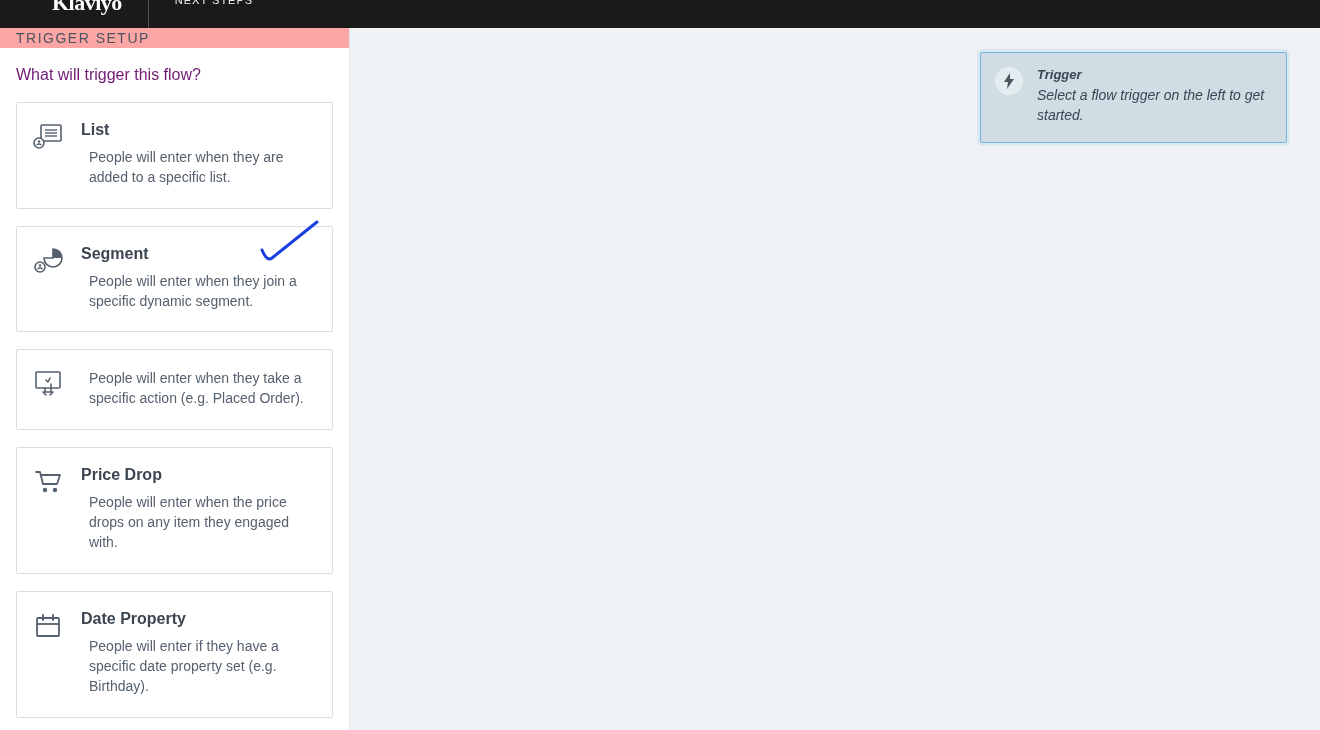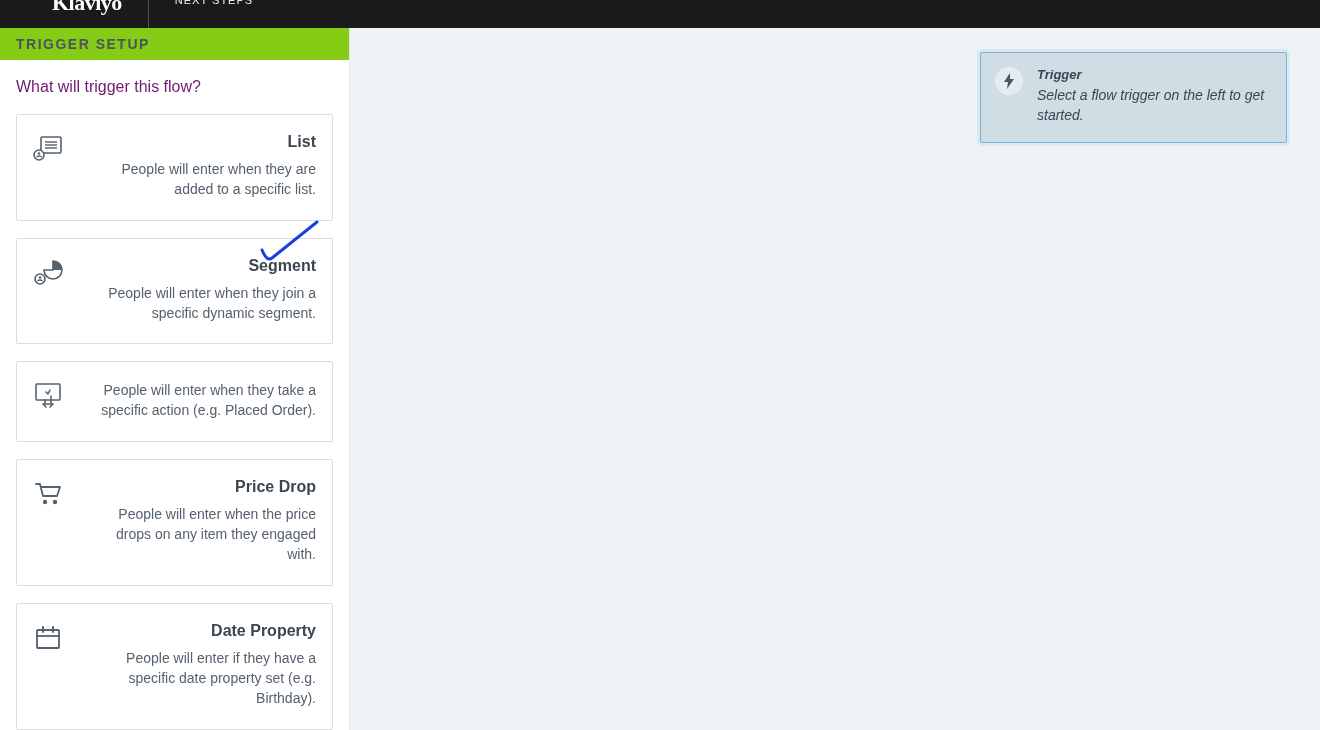--- a/index.html
+++ b/index.html
@@ -50,26 +50,26 @@
       height: calc(730px - 28px);
     }
     .sidebar {
       width: 350px;
       background: #fff;
       border-right: 1px solid #e3e6e9;
       height: 100%;
       overflow-y: auto;
     }
     .sidebar-header {
-      background: #84cc16;
-      padding: 8px 16px;
+      background: #fca5a5;
+      padding: 2px 16px;
       font-size: 14px;
       letter-spacing: 1.5px;
       color: #4a5560;
-      font-weight: 700;
+      font-weight: 400;
     }
     .sidebar-body {
       padding: 18px 16px 16px 16px;
     }
     .sidebar-question {
       font-size: 16px;
       color: #701a75;
       margin-bottom: 18px;
       font-weight: 400;
     }
@@ -87,21 +87,20 @@
       flex: 0 0 30px;
       width: 30px;
       height: 30px;
       display: flex;
       align-items: flex-start;
       justify-content: center;
       margin-top: 2px;
     }
     .trigger-text {
       flex: 1;
-      text-align: right;
     }
     .trigger-title {
       font-size: 16px;
       color: #3b4651;
       font-weight: 600;
       margin-bottom: 8px;
     }
     .trigger-desc {
       font-size: 14px;
       color: #55616e;

